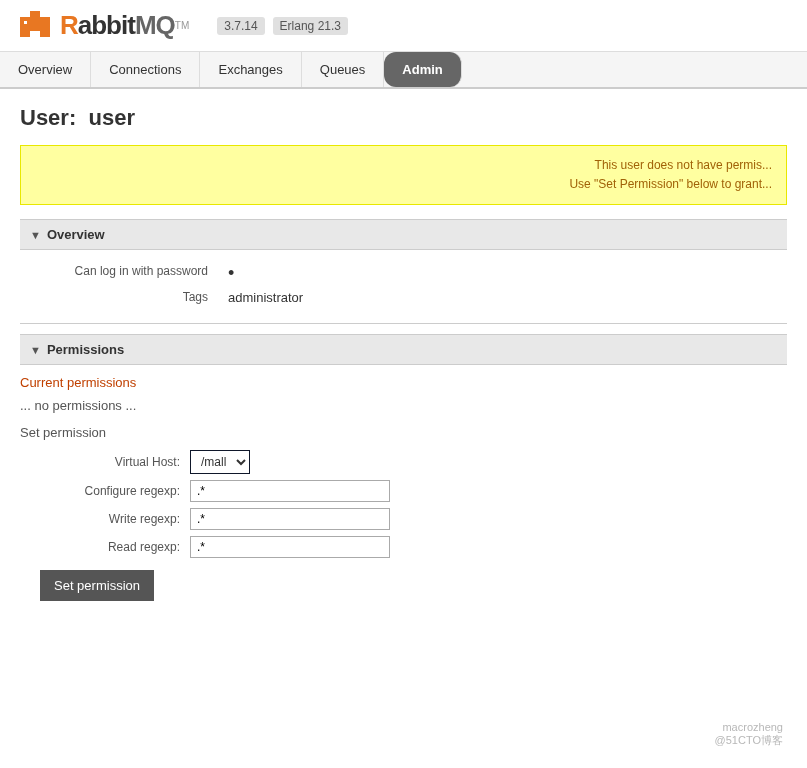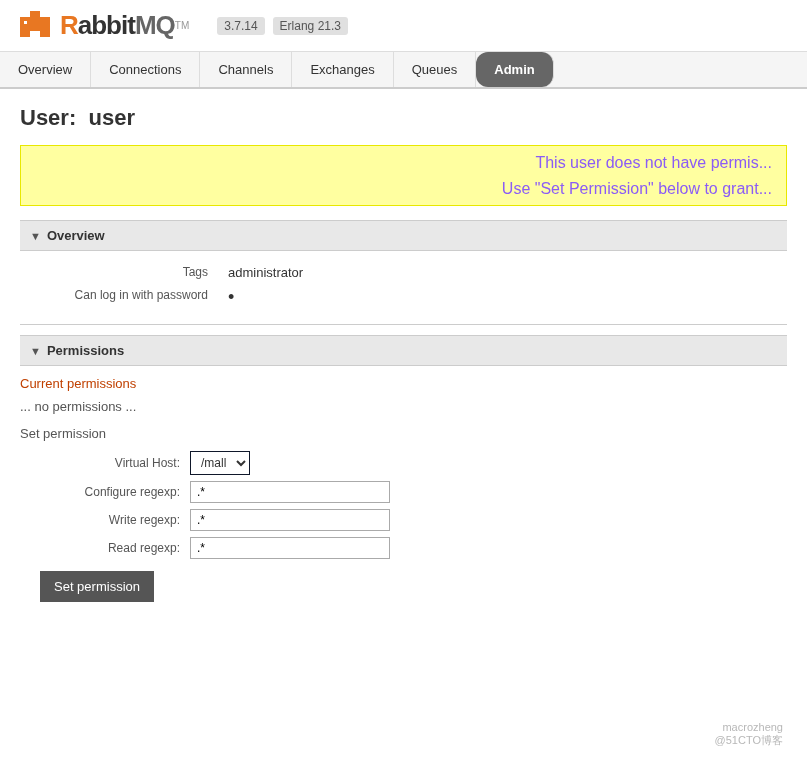--- a/index.html
+++ b/index.html
@@ -18,21 +18,21 @@
     .nav-item { padding: 10px 18px; cursor: pointer; font-size: 13px; color: #333; text-decoration: none; border-right: 1px solid #ddd; }
     .nav-item.active { background: #666; color: #fff; font-weight: bold; border-radius: 12px; }
 
     
     #content { padding: 16px 20px; }
 
     .page-title { font-size: 22px; font-weight: normal; color: #c04000; margin-bottom: 14px; }
     .page-title span { color: #333; font-weight: bold; }
 
     
-    .warning-box { background: #ffffa0; border: 1px solid #e8e800; padding: 4px 14px; margin-bottom: 14px; font-size: 16px; color: #8b5cf6; text-align: right; line-height: 1.6; }
+    .warning-box { background: #ffffa0; border: 1px solid #e8e800; padding: 10px 14px; margin-bottom: 14px; font-size: 12px; color: #a16207; text-align: right; line-height: 1.6; }
 
     
     .section-header { background: #e8e8e8; border-top: 1px solid #ccc; border-bottom: 1px solid #ccc; padding: 7px 10px; display: flex; align-items: center; cursor: pointer; margin-bottom: 0; }
     .section-header .arrow { margin-right: 6px; font-size: 11px; color: #555; }
     .section-header .section-title { font-weight: bold; font-size: 13px; color: #333; }
 
     .section-body { border-bottom: 1px solid #ccc; padding: 10px 0 14px 0; margin-bottom: 10px; }
 
     
     .info-table { width: 100%; border-collapse: collapse; }
@@ -82,21 +82,20 @@
       <span class="logo-text" style="color:#666;">MQ</span>
       <span class="logo-tm">TM</span>
   </div>
   <div class="version-badge">3.7.14</div>
   <div class="version-badge">Erlang 21.3</div>
 </div>
 
 <nav id="nav">
   <a class="nav-item">Overview</a>
   <a class="nav-item">Connections</a>
-  <a class="nav-item">Channels</a>
   <a class="nav-item">Exchanges</a>
   <a class="nav-item">Queues</a>
   <a class="nav-item active">Admin</a>
 </nav>
 
 <div id="content">
 
   <div class="page-title">
     <span>User:</span>
     &nbsp;<span>user</span>
@@ -108,28 +107,28 @@
   </div>
 
   <div class="section-header">
     <span class="arrow">▼</span>
     <span class="section-title">Overview</span>
   </div>
   <div class="section-body">
     <table class="info-table">
       <tbody>
           <tr>
-        <td class="label">Tags</td>
-        <td class="value">administrator</td>
-      </tr>
-      <tr>
         <td class="label">Can log in with password</td>
         <td class="value">
           <span class="bullet">•</span>
         </td>
+      </tr>
+      <tr>
+        <td class="label">Tags</td>
+        <td class="value">administrator</td>
       </tr>
     </tbody>
       </table>
   </div>
 
   <div class="section-header">
     <span class="arrow">▼</span>
     <span class="section-title">Permissions</span>
   </div>
   <div class="permissions-body">

